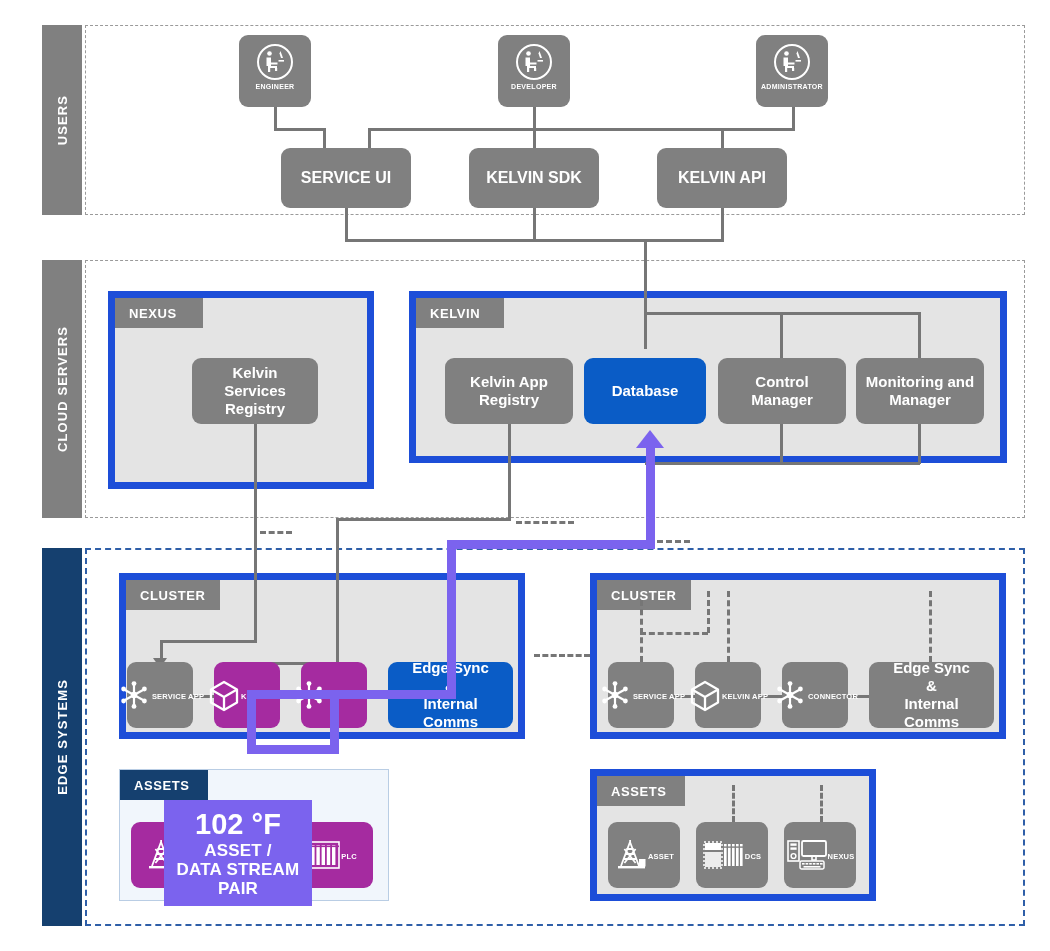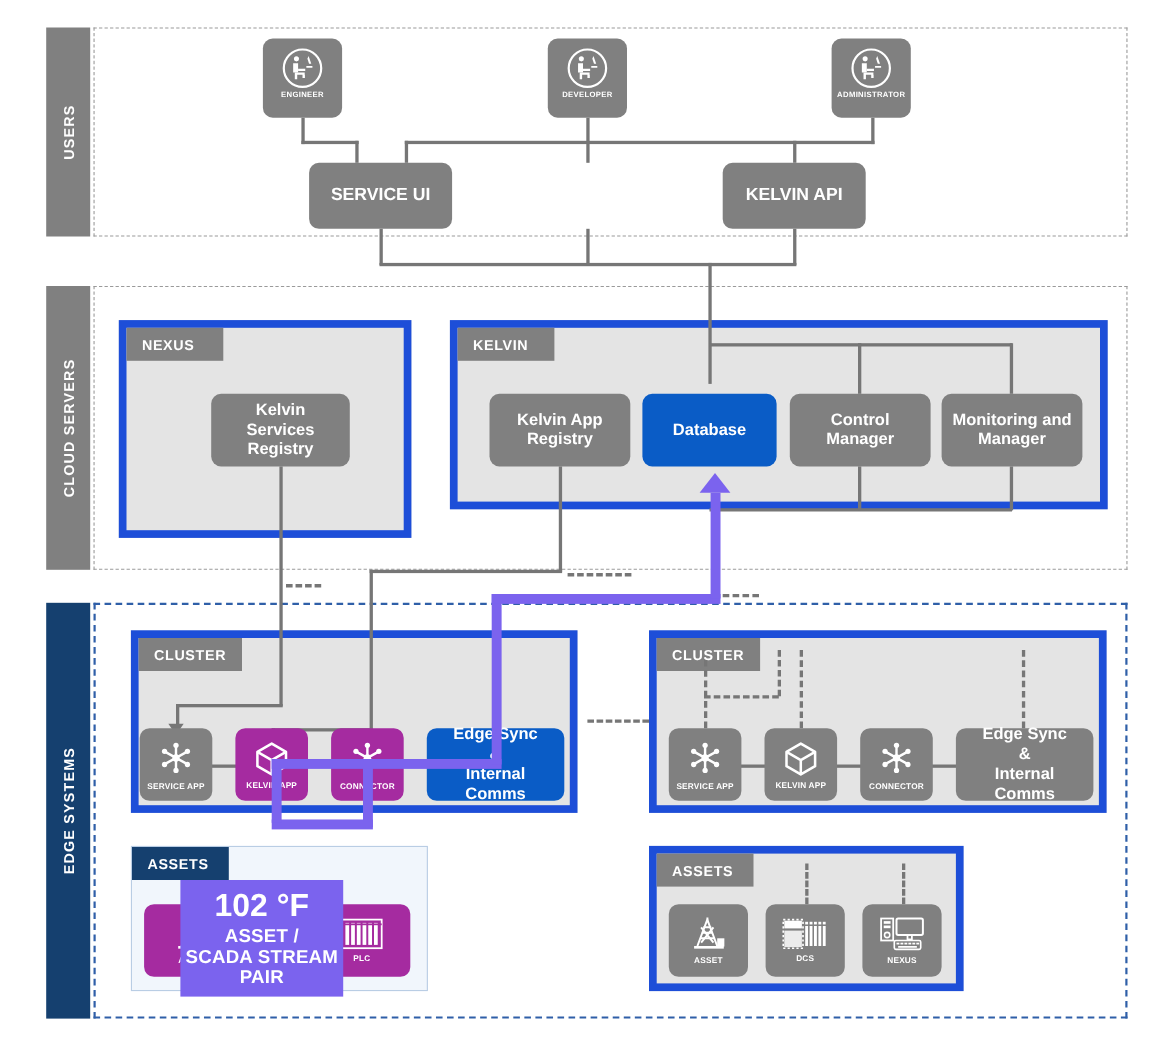--- a/index.html
+++ b/index.html
@@ -93,21 +93,21 @@
     z-index: 5;
   }
   .panel-tag.navy { background: #15406f; }
 
   
   .tile {
     position: absolute;
     width: 66px; height: 66px;
     background: #808080;
     border-radius: 9px;
-    display: flex; flex-direction: column;
+    display: flex; flex-direction: row;
     align-items: center; justify-content: center;
     z-index: 6;
   }
   .tile.magenta { background: #a52ba0; }
   .tile .cap {
     font-size: 7.5px; font-weight: bold; color: #fff;
     letter-spacing: .2px; margin-top: 3px; white-space: nowrap;
   }
   .tile svg, .persona svg { display: block; }
 
@@ -220,20 +220,23 @@
   <div class="wire v" style="left:533px; top:107px; height:41px;"></div>
 
   <div class="wire v" style="left:792px; top:107px; height:24px;"></div>
   <div class="wire h" style="left:368px; top:128px; width:427px;"></div>
   <div class="wire v" style="left:368px; top:128px; height:20px;"></div>
   <div class="wire v" style="left:721px; top:128px; height:20px;"></div>
 
   <div class="node" style="left:281px; top:148px; width:130px; height:60px;">
     <div class="node-title lg">SERVICE UI</div>
   </div>
+  <div class="node" style="left:469px; top:148px; width:130px; height:60px;">
+    <div class="node-title lg">KELVIN SDK</div>
+  </div>
   <div class="node" style="left:657px; top:148px; width:130px; height:60px;">
     <div class="node-title lg">KELVIN API</div>
   </div>
 
   <div class="wire v" style="left:345px; top:208px; height:33px;"></div>
   <div class="wire v" style="left:533px; top:208px; height:33px;"></div>
   <div class="wire v" style="left:721px; top:208px; height:33px;"></div>
   <div class="wire h" style="left:345px; top:239px; width:379px;"></div>
   <div class="wire v" style="left:644px; top:239px; height:110px;"></div>
 
@@ -554,17 +557,17 @@
   <div class="pwire v" style="left:247px; top:690px; height:58px;"></div>
   <div class="pwire h" style="left:247px; top:690px; width:209px;"></div>
   <div class="pwire v" style="left:447px; top:540px; height:155px;"></div>
   <div class="pwire h" style="left:447px; top:540px; width:208px;"></div>
   <div class="pwire v" style="left:646px; top:448px; height:96px;"></div>
   <div class="parrow" style="left:636px; top:430px;"></div>
 
   <div class="callout" style="left:164px; top:800px; width:148px; height:106px;">
     <div class="temp">102 °F</div>
     <div class="sub">ASSET /</div>
-    <div class="sub">SCADA STREAM</div>
+    <div class="sub">DATA STREAM</div>
     <div class="sub">PAIR</div>
   </div>
 
 </div>
 
 </body></html>

